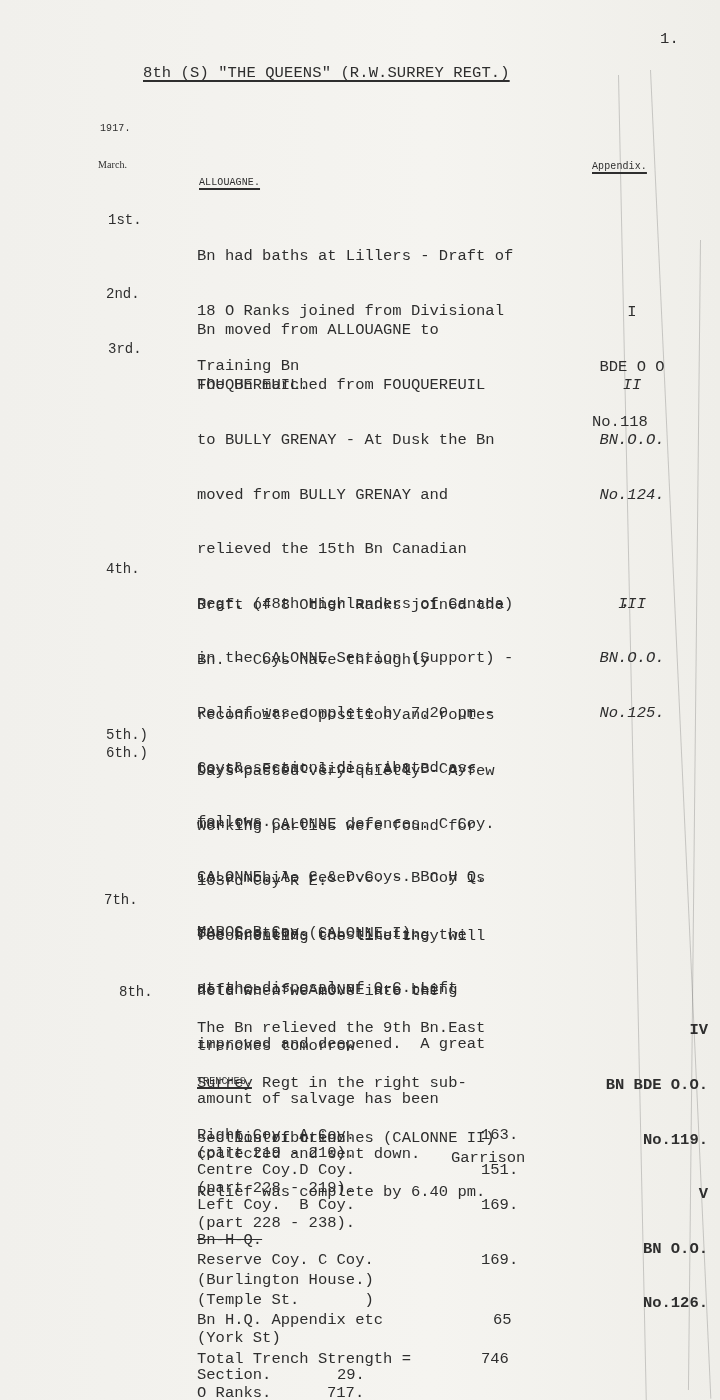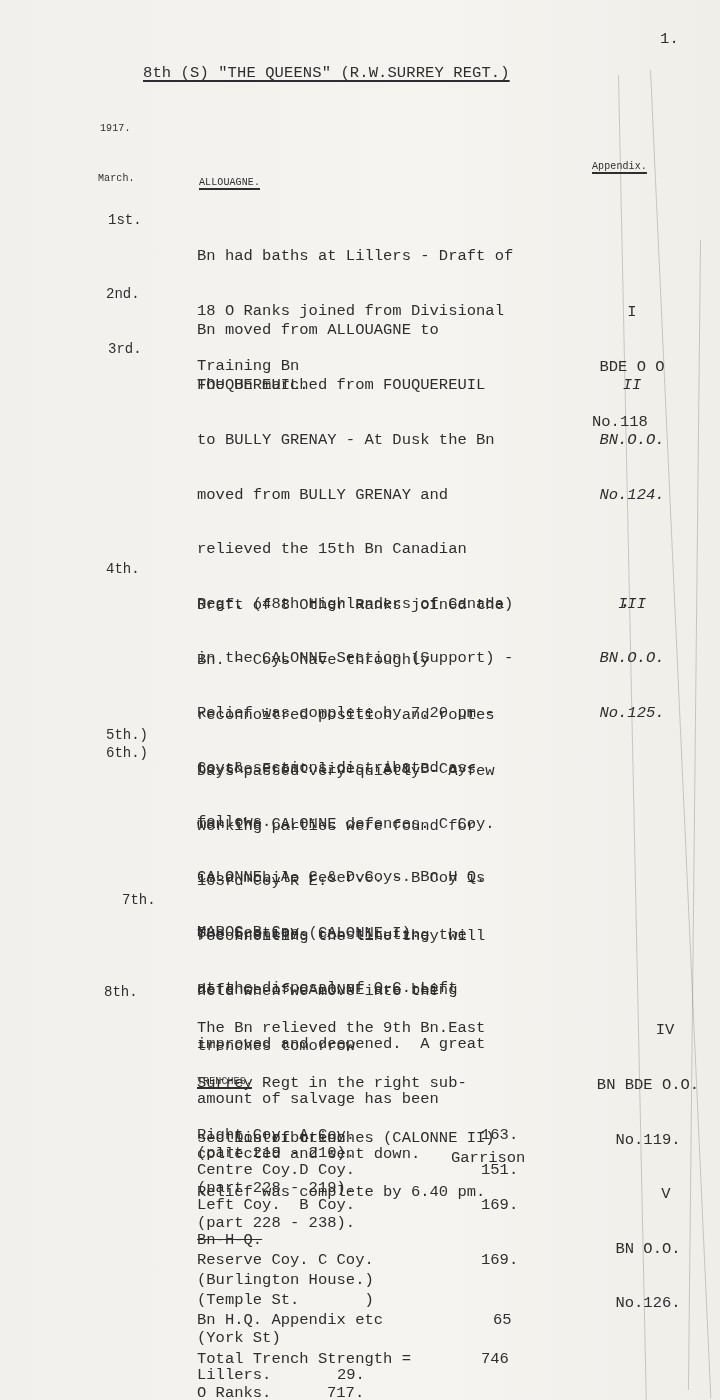--- a/index.html
+++ b/index.html
@@ -29,21 +29,21 @@
 <div class="page">
 
   <div class="crease" style="left:618px;top:75px;height:1330px;transform:rotate(-1.2deg);"></div>
   <div class="crease" style="left:650px;top:70px;height:1330px;transform:rotate(-2.6deg);"></div>
   <div class="crease" style="left:700px;top:240px;height:1150px;transform:rotate(0.6deg);"></div>
 
   <div class="t pagenum" style="left:660px;top:30px;">1.</div>
   <div class="t title u" style="left:143px;top:64px;">8th (S) "THE QUEENS" (R.W.SURREY REGT.)</div>
 
   <div class="t" style="left:100px;top:120px;">1917.</div>
-  <div class="t" style="left:98px;top:170px;">March.</div>
+  <div class="t" style="left:98px;top:156px;font-family:Liberation Serif, serif;">March.</div>
   <div class="t u" style="left:592px;top:158px;">Appendix.</div>
   <div class="t u" style="left:199px;top:174px;">ALLOUAGNE.</div>
 
   <div class="date" style="left:108px;top:211px;">1st.</div>
   <div class="body" style="top:211px;">
     <div>Bn had baths at Lillers - Draft of</div>
     <div>18 O Ranks joined from Divisional</div>
     <div>Training Bn</div>
   </div>
 
@@ -101,35 +101,35 @@
     <div>Days passed very quietly - A few</div>
     <div>working parties were found for</div>
     <div>103rd Coy R E.</div>
     <div>The trenches constituting the</div>
     <div>defence of CALONNE are being</div>
     <div>improved and deepened.  A great</div>
     <div>amount of salvage has been</div>
     <div>collected and sent down.</div>
   </div>
 
-  <div class="date" style="left:122px;top:891px;">7th.</div>
+  <div class="date" style="left:104px;top:891px;">7th.</div>
   <div class="body" style="top:891px;">
     <div>reconnoiting the line they will</div>
     <div>hold when we move into the</div>
     <div>trenches tomorrow</div>
   </div>
 
-  <div class="date" style="left:104px;top:983px;">8th.</div>
+  <div class="date" style="left:119px;top:983px;">8th.</div>
   <div class="body" style="top:983px;">
     <div>The Bn relieved the 9th Bn.East</div>
     <div>Surrey Regt in the right sub-</div>
     <div>section of trenches (CALONNE II)</div>
     <div>Relief was complete by 6.40 pm.</div>
   </div>
-  <div class="app" style="left:588px;top:985px;width:120px;text-align:center;">
+  <div class="app" style="left:588px;top:985px;width:120px;text-align:right;font-weight:bold;">
     <div style="padding-left:34px;">IV</div>
     <div>BN BDE O.O.</div>
     <div>No.119.</div>
     <div style="padding-left:36px;">V</div>
     <div>BN O.O.</div>
     <div>No.126.</div>
   </div>
 
   <div class="t u" style="left:197px;top:1073px;">TRENCHES.</div>
 
@@ -145,16 +145,16 @@
     <div class="trow" style="top:52.5px;"><span>(part 228 - 219).</span></div>
     <div class="trow" style="top:70px;"><span>Left Coy.  B Coy.</span><span class="val" style="left:284px;">169.</span></div>
     <div class="trow" style="top:87.5px;"><span>(part 228 - 238).</span></div>
     <div class="trow" style="top:105px;"><span class="strike">Bn-H-Q.</span></div>
     <div class="trow" style="top:125px;"><span>Reserve Coy. C Coy.</span><span class="val" style="left:284px;">169.</span></div>
     <div class="trow" style="top:145px;"><span>(Burlington House.)</span></div>
     <div class="trow" style="top:165px;"><span>(Temple St.       )</span></div>
     <div class="trow" style="top:185px;"><span>Bn H.Q. Appendix etc</span><span class="val" style="left:296px;">65</span></div>
     <div class="trow" style="top:203px;"><span>(York St)</span></div>
     <div class="trow" style="top:224px;"><span>Total Trench Strength =</span><span class="val" style="left:284px;">746</span></div>
-    <div class="trow" style="top:240px;"><span>Lillers.</span><span class="val" style="left:140px;">29.</span></div>
+    <div class="trow" style="top:240px;"><span>Section.</span><span class="val" style="left:140px;">29.</span></div>
     <div class="trow" style="top:258px;"><span>O Ranks.</span><span class="val" style="left:130px;">717.</span></div>
   </div>
 </div>
 
 </body></html>

